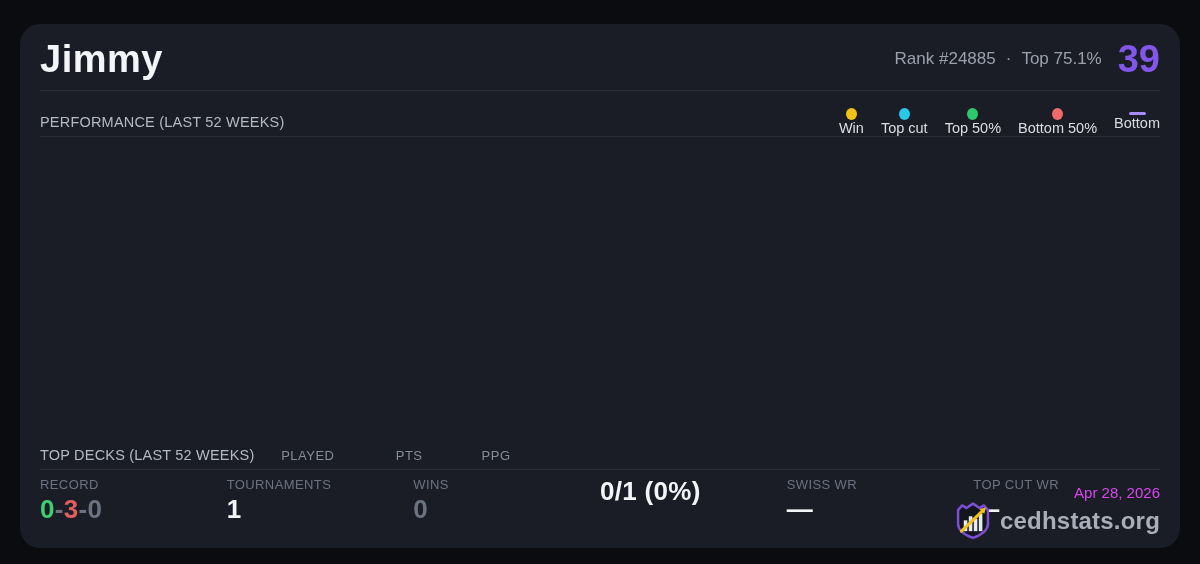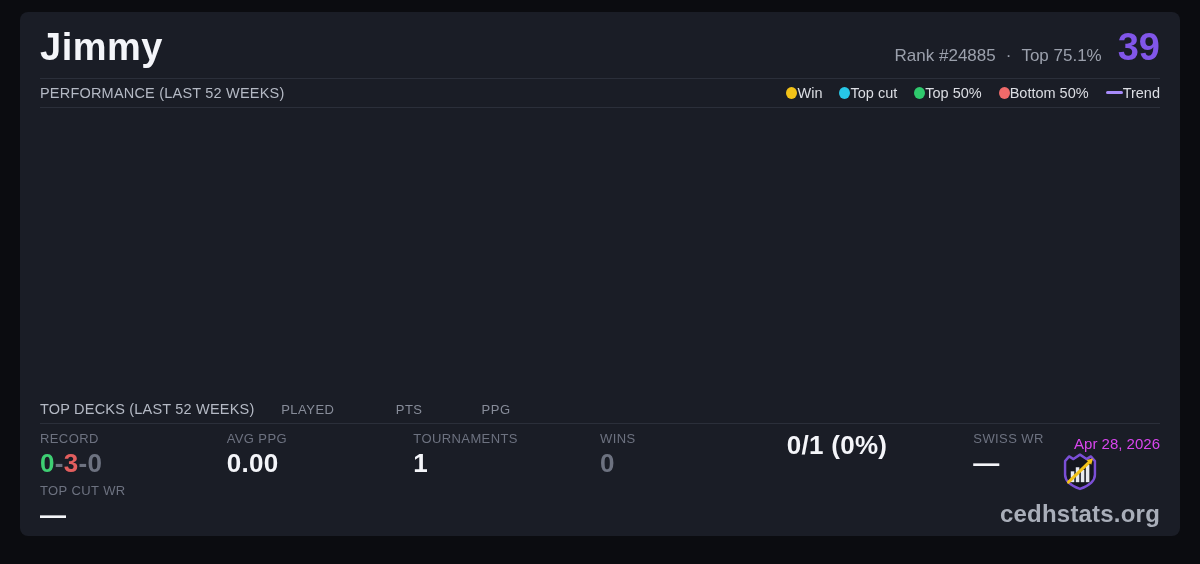--- a/index.html
+++ b/index.html
@@ -4,51 +4,51 @@
 <style>
   * { margin:0; padding:0; box-sizing:border-box; }
   html,body { width:1200px; height:564px; }
   body {
     background:#0b0c10;
     font-family:"Liberation Sans","DejaVu Sans",sans-serif;
     overflow:hidden;
     position:relative;
   }
   .card {
-    position:absolute; left:20px; top:12px;
+    position:absolute; left:20px; top:24px;
     width:1160px; height:524px;
     background:#1a1d26;
-    border-radius:8px;
+    border-radius:20px;
   }
   
   .card-header {
     display:flex; justify-content:space-between; align-items:center;
     margin:0 20px; padding:14px 0 9px;
     border-bottom:1px solid #2b2f3a;
   }
   .player-name {
     font-size:38px; font-weight:700; color:#f4f5f9;
     letter-spacing:0.5px; line-height:1.12;
   }
-  .header-right { display:flex; align-items:flex-end; gap:16px; }
+  .header-right { display:flex; align-items:center; gap:16px; }
   .rank-info {
     display:flex; align-items:center; gap:10px;
     color:#9ba0ac; font-size:17px; font-weight:500;
   }
   .score { font-size:38px; font-weight:700; color:#8156e9; line-height:1; }
   
   .section-row {
     display:flex; justify-content:space-between; align-items:center;
-    margin:0 20px; height:29px;
+    margin:17px 20px; height:29px;
     border-bottom:1px solid #2b2f3a;
     text-align:center;
   }
   .section-title { font-size:14.5px; color:#b4b9c4; letter-spacing:0.2px; }
   .legend { display:flex; align-items:center; gap:17px; }
-  .legend-item { display:flex; align-items:center; gap:0; color:#dcdee4; font-size:14.5px; }
+  .legend-item { display:flex; align-items:center; gap:0; color:#dcdee4; font-size:14.5px;flex-direction:column; }
   .dot { width:11px; height:12px; border-radius:50%; flex:none; }
   .dot-win { background:#f2c218; }
   .dot-topcut { background:#27c8e8; }
   .dot-top50 { background:#2fc96d; }
   .dot-bottom50 { background:#f06a6a; }
   .trend-swatch { width:17px; height:3px; border-radius:2px; background:#a78bfa; flex:none; }
   
   .chart-area { height:288px; margin:0 20px; }
   
   .topdecks-row {
@@ -76,21 +76,21 @@
   .stat-value {
     font-size:26px; font-weight:700; color:#f4f5f9; line-height:1.1;
     letter-spacing:0.3px;
   }
   .pos { color:#3ecf73; }
   .neg { color:#e25e5e; }
   .mut { color:#6d7280; }
   
   .footer { position:absolute; right:20px; bottom:8px; text-align:right; }
   .footer-date { color:#d946ef; font-size:15px; margin-bottom:1px; }
-  .brand { display:flex; align-items:center; justify-content:flex-end; gap:9px;flex-direction:column; }
+  .brand { display:flex; align-items:center; justify-content:flex-end; gap:9px; }
   .brand-name { font-size:24px; font-weight:700; color:#a9aeb9; letter-spacing:0.2px; }
   .logo { width:36px; height:38px; flex:none; }
 </style>
 </head>
 <body>
 
 <div class="card">
 
   <div class="card-header">
     <div class="player-name">Jimmy</div>
@@ -118,21 +118,21 @@
       <div class="legend-item">
         <span class="dot dot-top50"></span>
         <span>Top 50%</span>
       </div>
       <div class="legend-item">
         <span class="dot dot-bottom50"></span>
         <span>Bottom 50%</span>
       </div>
       <div class="legend-item">
         <span class="trend-swatch"></span>
-        <span>Trend</span>
+        <span>Bottom</span>
       </div>
     </div>
   </div>
 
   <div class="chart-area"></div>
 
   <div class="topdecks-row">
     <div class="section-title">TOP DECKS (LAST 52 WEEKS)</div>
     <div class="deck-cols">
       <span class="deck-col wide">PLAYED</span>
@@ -141,24 +141,20 @@
     </div>
   </div>
 
   <div class="stats-grid">
 
     <div class="stat-cell">
       <div class="stat-label">RECORD</div>
       <div class="stat-value"><span class="pos">0</span><span class="mut">-</span><span class="neg">3</span><span class="mut">-</span><span class="mut">0</span></div>
     </div>
 
-    <div class="stat-cell">
-      <div class="stat-label">AVG PPG</div>
-      <div class="stat-value">0.00</div>
-    </div>
 
     <div class="stat-cell">
       <div class="stat-label">TOURNAMENTS</div>
       <div class="stat-value">1</div>
     </div>
 
     <div class="stat-cell">
       <div class="stat-label">WINS</div>
       <div class="stat-value mut">0</div>
     </div>

